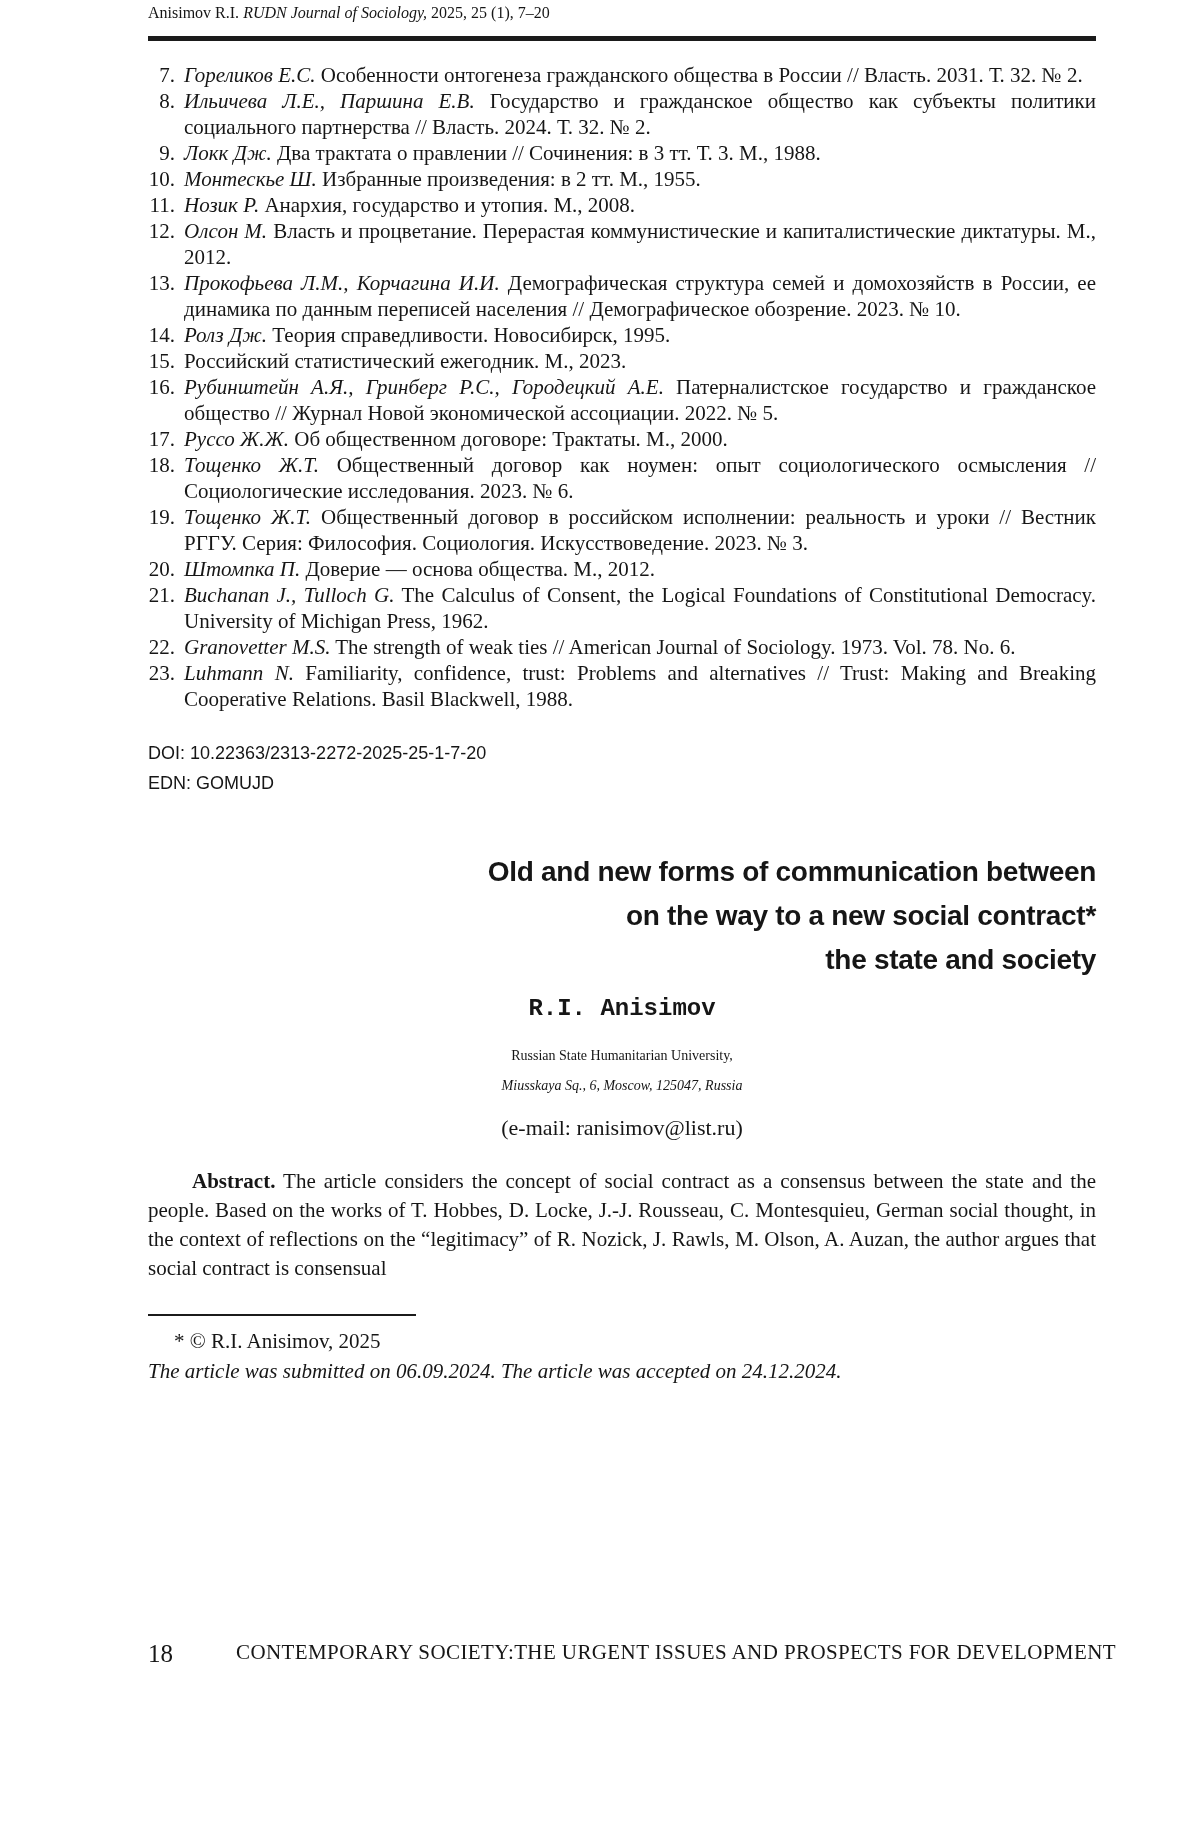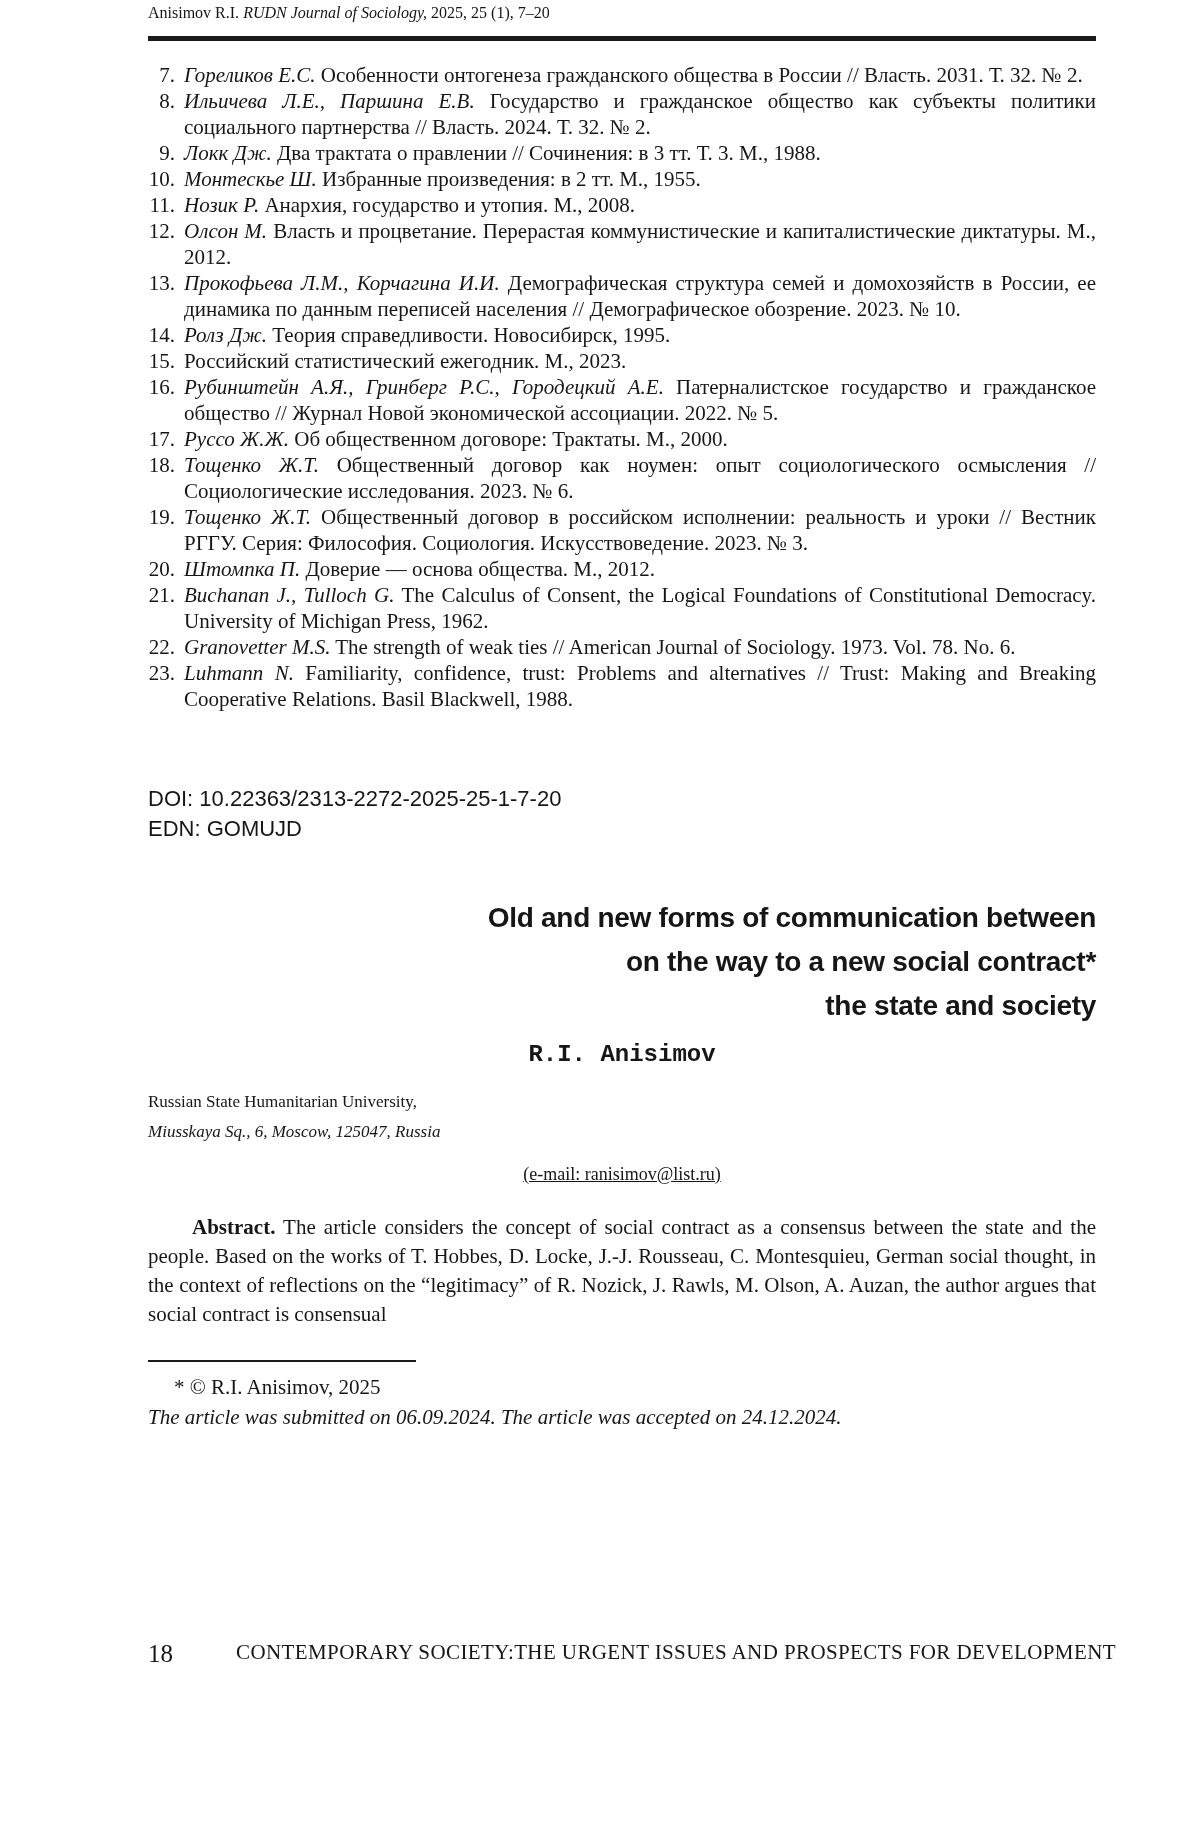--- a/index.html
+++ b/index.html
@@ -43,23 +43,23 @@
   .ref-num {
     flex: none;
     width: 36px;
     text-align: right;
     padding-right: 9px;
   }
   .ref-body { flex: 1; text-align: justify; }
   .ref-author { font-style: italic; }
   
   .doi-block {
-    margin-top: 72px;
+    margin-top: 26px;
     font-family: "Liberation Sans", "DejaVu Sans", sans-serif;
-    font-size: 22px;
+    font-size: 18px;
     line-height: 30px;
   }
   
   .article-title {
     margin-top: 52px;
     text-align: right;
     font-family: "Liberation Sans", "DejaVu Sans", sans-serif;
     font-weight: bold;
     font-size: 28px;
     line-height: 44px;
@@ -68,30 +68,30 @@
   .article-author {
     margin-top: 12px;
     text-align: center;
     font-weight: bold;
     font-size: 24px;
     line-height: 30px;
     font-family: Liberation Mono, monospace;
   }
   .affiliation {
     margin-top: 17px;
-    font-size: 17px;
+    text-align: center;
+    font-size: 14px;
     line-height: 30px;
   }
   .affiliation .address { font-style: italic; }
   .email-line {
     margin-top: 13px;
     text-align: center;
-    font-size: 18px;
+    font-size: 22px;
     line-height: 28px;
-    text-decoration: underline;
   }
   .abstract {
     margin-top: 25px;
     font-size: 21px;
     line-height: 29px;
     text-align: justify;
     text-indent: 44px;
   }
   .abstract .abstract-label { font-weight: bold; }
   

